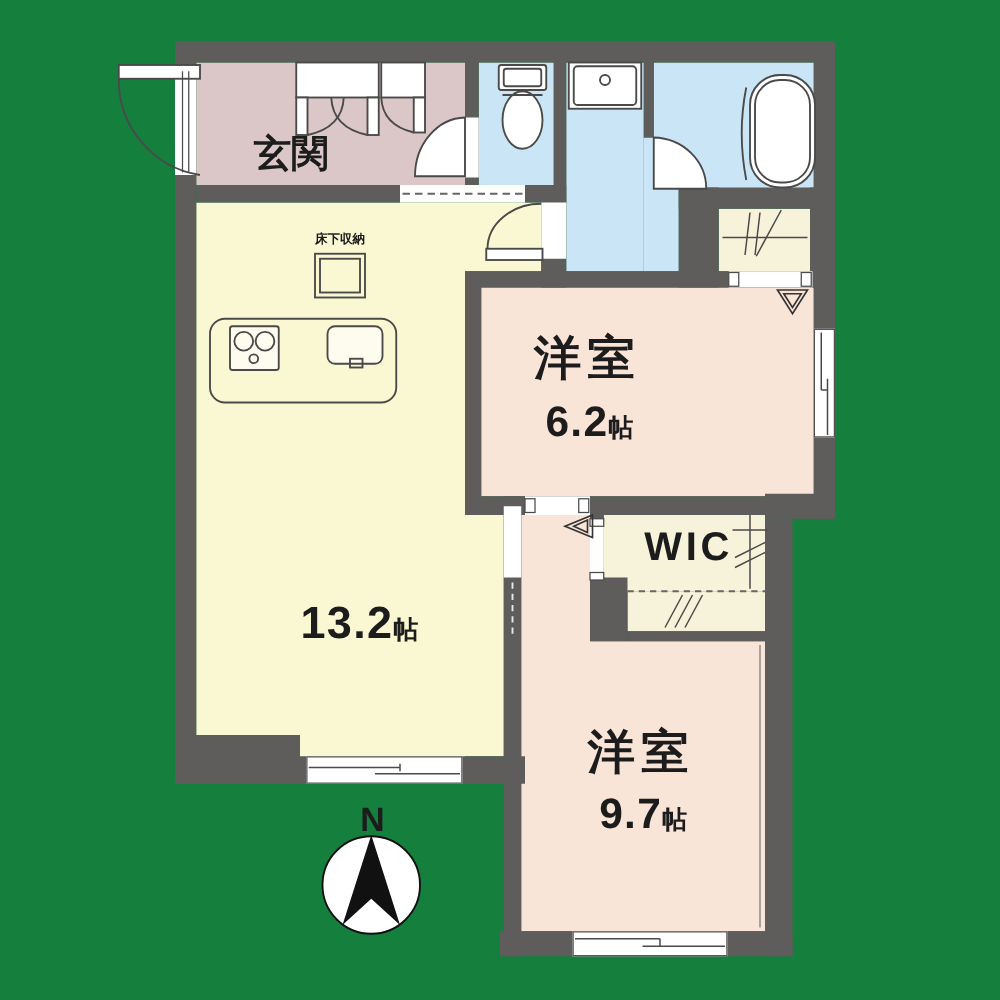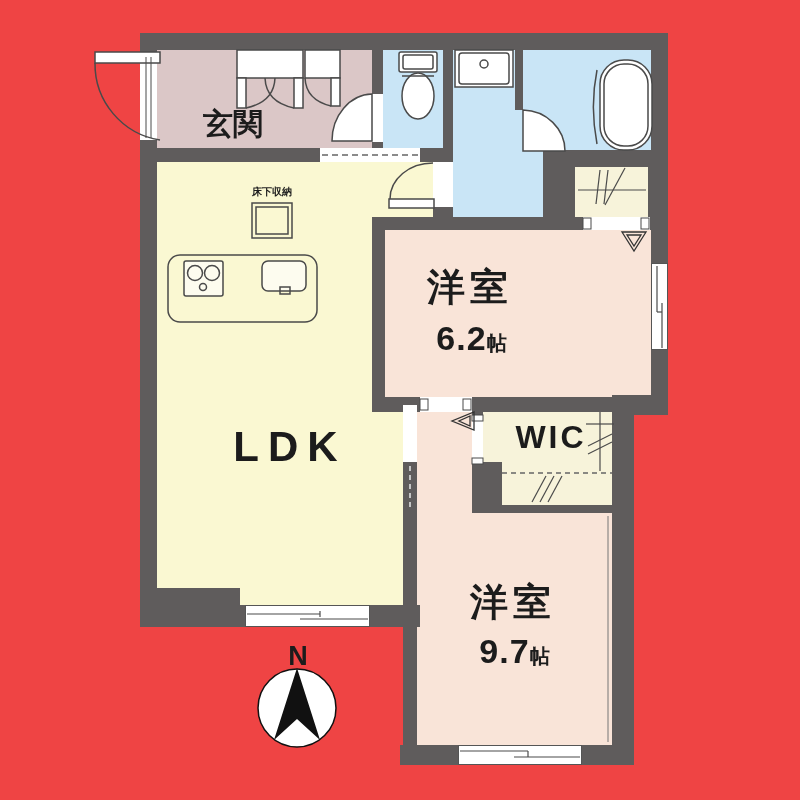--- a/index.html
+++ b/index.html
@@ -1,16 +1,16 @@
 <!DOCTYPE html>
 <html style="--wall: #5f5c5c; --genkan: #dbc7c7; --ldk: #faf8d2; --bedroom: #f9e4d8; --closet: #f7f3da; --water: #c9e5f6; --line: #4a4a4a;"><head>
 <meta charset="utf-8">
 <style>
   html,body{margin:0;padding:0;background:#fff;}
-  #plan{position:relative;width:800px;height:800px;background:#ef4444;overflow:hidden;
+  #plan{position:relative;width:800px;height:800px;background:#15803d;overflow:hidden;
         font-family:"Liberation Sans","DejaVu Sans",sans-serif;}
   .r{position:absolute;}                      
   .w{position:absolute;background:var(--wall);} 
   .o{position:absolute;background:#fff;}        
   .lbl{position:absolute;transform:translate(-50%,-50%);color:#1c1c1c;
        white-space:nowrap;font-weight:700;text-align:center;line-height:1;}
   .big{font-size:38px;letter-spacing:5px;}
   .size{font-size:34px;letter-spacing:1px;font-weight:700;}
   .size .unit{font-size:20px;font-weight:700;}
   svg{position:absolute;left:0;top:0;}
@@ -203,21 +203,23 @@
 
       <g>
         <circle cx="297" cy="708" r="39" stroke="#111" fill="#fff"></circle>
         <path d="M297,668 L320,740 L297,719 L274,740 Z" fill="#111" stroke="none"></path>
       </g>
     </g>
   </svg>
 
   <div class="lbl" style="left:233px;top:124px;font-size:30px;">玄関</div>
   <div class="lbl" style="left:272px;top:192px;font-size:10px;">床下収納</div>
-  <div class="lbl big" style="left:290px;top:447px;font-size:42px;letter-spacing:9px;">LDK</div>
+  <div class="lbl size" style="left:288px;top:498px;font-size:36px;">
+    <span>13.2</span><span class="unit">帖</span>
+  </div>
   <div class="lbl big" style="left:470px;top:287px;">洋室</div>
   <div class="lbl size" style="left:472px;top:338px;">
     <span>6.2</span><span class="unit">帖</span>
   </div>
   <div class="lbl" style="left:551px;top:437px;font-size:32px;letter-spacing:3px;">WIC</div>
   <div class="lbl big" style="left:513px;top:602px;">洋室</div>
   <div class="lbl size" style="left:515px;top:651px;">
     <span>9.7</span><span class="unit">帖</span>
   </div>
   <div class="lbl" style="left:298px;top:656px;font-size:27px;">N</div>

